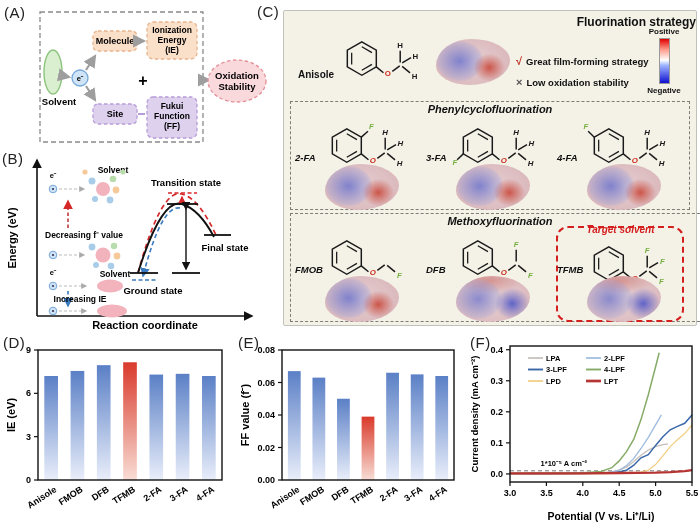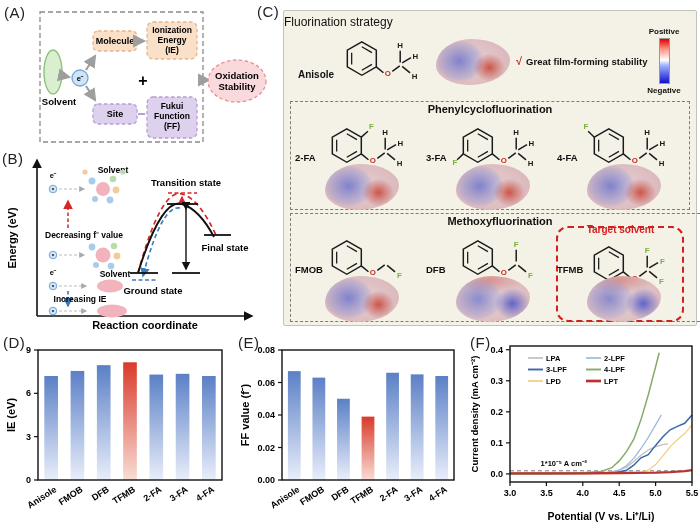--- a/index.html
+++ b/index.html
@@ -4,28 +4,28 @@
 <style>
   html,body{margin:0;padding:0;background:#fff;}
   .figure{position:relative;width:700px;height:525px;background:#fff;overflow:hidden;
           font-family:"Liberation Sans",sans-serif;color:#111;}
   .panel-label{position:absolute;font-size:15px;color:#222;letter-spacing:0.5px;}
   svg text{font-family:"Liberation Sans",sans-serif;}
 
   
   .c-box{position:absolute;left:283px;top:10px;width:412px;height:314px;
          background:#f4f1e7;border:1.5px solid #c2c2bd;border-radius:2px;}
-  .c-title{position:absolute;left:0;right:0;top:4px;text-align:left;font-weight:normal;font-size:12px;}
+  .c-title{position:absolute;left:0;right:0;top:4px;text-align:right;font-weight:bold;font-size:12px;}
   .c-anisole-row{position:absolute;left:0;top:18px;width:100%;height:70px;}
   .c-anisole-label{position:absolute;left:14px;top:40px;font-weight:bold;font-size:10px;}
   .c-colorbar{position:absolute;right:5px;top:16px;width:54px;text-align:center;}
   .c-colorbar .cb-txt{font-weight:bold;font-size:8px;}
   .c-colorbar .cb-bar{width:9px;height:44px;margin:2px auto;border:0.5px solid #999;
       background:linear-gradient(to bottom,#e00000,#ff9a8a,#ffffff 48%,#9db4ff 60%,#1010d0);}
-  .c-sec{position:absolute;left:6px;width:398px;height:107px;border:1.6px dashed #7c7c78;}
+  .c-sec{position:absolute;left:6px;width:398px;height:107px;border:1.6px dashed #7c7c78;font-style:italic;}
   .c-sec-title{position:absolute;left:0;right:0;top:1px;text-align:center;font-weight:bold;font-size:11px;}
   .mol-row{position:absolute;left:2px;top:6px;width:394px;height:100px;display:flex;}
   .mol-group{position:relative;width:131px;height:100px;}
   .mol-label{position:absolute;left:2px;top:44px;font-weight:bold;font-size:9.5px;}
   .mol-struct{position:absolute;left:26px;top:8px;}
   .mol-blob{position:absolute;left:32px;top:56px;}
   .target-frame{position:absolute;left:1px;top:6px;width:128px;height:96px;
       border:2px dashed #d41f1f;border-radius:12px;box-sizing:border-box;}
   .target-label{position:absolute;left:0;right:0;top:4px;text-align:center;
       color:#d41f1f;font-weight:bold;font-size:10px;}
@@ -191,21 +191,22 @@
             <text x="67" y="19" text-anchor="middle" font-size="8" font-weight="bold" fill="#1a1a1a">H</text>
             <line x1="69" y1="34.5" x2="78" y2="29" stroke="#1a1a1a" stroke-width="1.5"></line>
             <text x="82.5" y="30.5" text-anchor="middle" font-size="8" font-weight="bold" fill="#1a1a1a">H</text>
             <line x1="69" y1="38" x2="77" y2="44.5" stroke="#1a1a1a" stroke-width="1.5"></line>
             <text x="81.5" y="51" text-anchor="middle" font-size="8" font-weight="bold" fill="#1a1a1a">H</text>
           </svg></div>
       <div style="position:absolute;left:152px;top:10px;">
           <div class="blob a"></div>
         </div>
       <div class="checks">
-        <div class="check-row"><span class="check-mark">√</span><span>Great film-forming stability</span></div>
+        <div class="check-row"><span class="check-mark">√</span><span>Great film-forming strategy</span></div>
+        <div class="check-row"><span class="cross-mark">×</span><span>Low oxidation stability</span></div>
       </div>
     </div>
 
     <div class="c-colorbar">
       <div class="cb-txt">Positive</div>
       <div class="cb-bar"></div>
       <div class="cb-txt">Negative</div>
     </div>
 
     <div class="c-sec" style="top:90px;">

